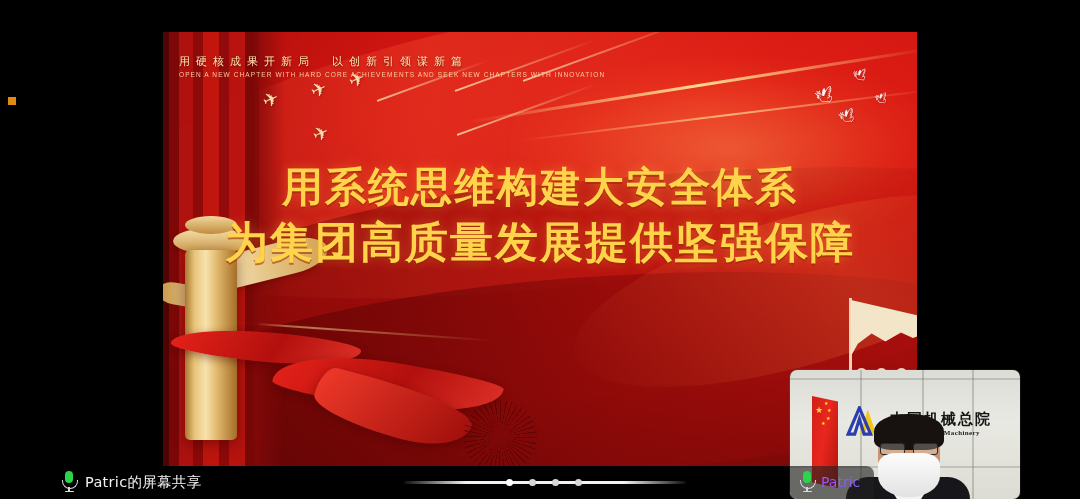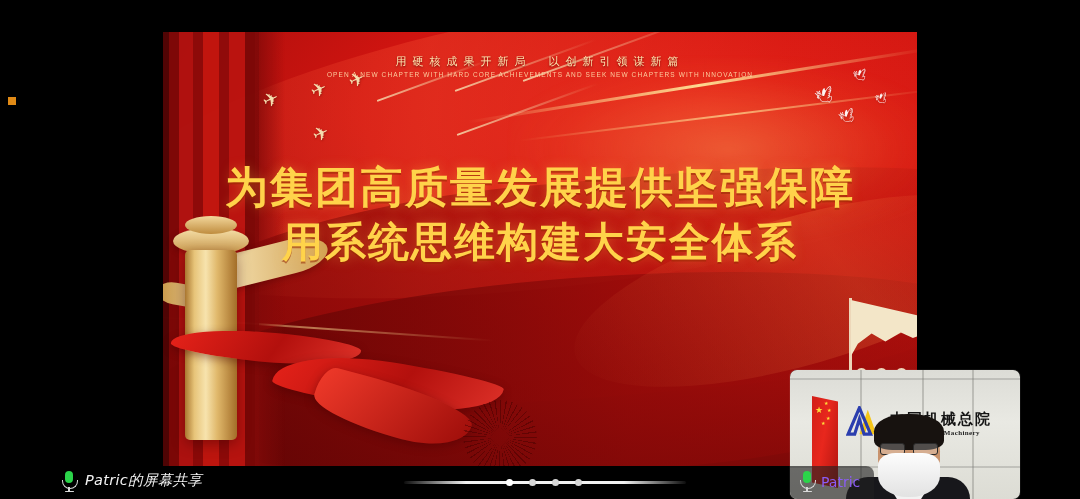--- a/index.html
+++ b/index.html
@@ -43,21 +43,21 @@
   
   .pleats{position:absolute;left:0;top:0;width:96px;height:100%;
     background:
       linear-gradient(90deg,#4d0404 0 6px,#7c0807 6px 16px,#b01210 16px 30px,#8c0a09 30px 40px,
       #c2160f 40px 56px,#8f0b0a 56px 66px,#bb1410 66px 82px,#7a0807 82px 96px);
     opacity:.95;}
   .pleats:after{content:"";position:absolute;right:-26px;top:0;width:30px;height:100%;
     background:linear-gradient(90deg,rgba(130,10,9,.9),rgba(190,20,14,0));}
 
   
-  .slide-header{position:absolute;left:0;right:0;top:22px;text-align:center;}
+  .slide-header{position:absolute;left:0;right:0;top:22px;padding-left:16px;}
   .sh-cn{font-family:"DejaVu Sans",sans-serif;color:#ffe7b0;font-size:11px;letter-spacing:6px;
     text-shadow:0 1px 2px rgba(90,0,0,.8);white-space:nowrap;}
   .sh-en{margin-top:2px;color:#ffd9a8;font-size:6.5px;letter-spacing:1.1px;opacity:.92;white-space:nowrap;
     font-family:"Liberation Sans",sans-serif;}
 
   
   .slide-title{position:absolute;left:0;right:0;top:128px;text-align:center;
     font-family:"DejaVu Sans",sans-serif;font-weight:bold;}
   .slide-title .l{
     display:block;font-size:41px;line-height:55px;letter-spacing:2px;white-space:nowrap;
@@ -116,21 +116,21 @@
   
   .flagpole{position:absolute;left:686px;top:266px;width:3px;height:92px;background:#efe0c2;opacity:.95;}
   .flagcloth{position:absolute;left:688px;top:268px;width:86px;height:56px;
     background:#f3e6c8;
     clip-path:polygon(0 0,96% 34%,100% 52%,72% 68%,58% 58%,40% 74%,24% 60%,8% 78%,0 100%);
     box-shadow:0 2px 6px rgba(70,0,0,.3);}
   .flagdot{position:absolute;top:336px;width:13px;height:15px;border-radius:50% 50% 45% 45%;
     background:#f0e2c4;opacity:.95;}
 
   
-  .share-label{position:absolute;left:62px;bottom:6px;display:flex;align-items:flex-start;gap:9px;font-style:italic;}
+  .share-label{position:absolute;left:62px;bottom:6px;display:flex;align-items:center;gap:9px;}
   .share-label .txt{color:#f2f2f2;font-size:14.5px;font-family:"DejaVu Sans",sans-serif;letter-spacing:.3px;}
   .mic{width:14px;height:22px;position:relative;display:inline-block;flex:0 0 auto;}
   .mic .cap{position:absolute;left:3px;top:0;width:8px;height:12px;border-radius:4px;background:#2bd44a;}
   .mic .arc{position:absolute;left:0;top:9px;width:14px;height:8px;border:1.6px solid #d8d8d8;
     border-top:none;border-radius:0 0 9px 9px;}
   .mic .stem{position:absolute;left:6px;top:16px;width:2px;height:4px;background:#d8d8d8;}
   .mic .foot{position:absolute;left:2.5px;top:19.5px;width:9px;height:1.8px;background:#d8d8d8;border-radius:1px;}
 
   
   .pager{position:absolute;left:404px;bottom:13px;width:282px;height:7px;}
@@ -233,22 +233,22 @@
       <div class="flagdot" style="left:712px"></div>
       <div class="flagdot" style="left:732px"></div>
     </div>
 
     <div class="slide-header">
       <div class="sh-cn">用硬核成果开新局　以创新引领谋新篇</div>
       <div class="sh-en">OPEN A NEW CHAPTER WITH HARD CORE ACHIEVEMENTS AND SEEK NEW CHAPTERS WITH INNOVATION</div>
     </div>
 
     <div class="slide-title">
+      <span class="l l1">用系统思维构建大安全体系</span>
       <span class="l l2">为集团高质量发展提供坚强保障</span>
-      <span class="l l1">用系统思维构建大安全体系</span>
     </div>
   </div>
 
   <div class="share-label">
     <span class="mic">
       <span class="cap"></span>
         <span class="arc"></span>
         <span class="stem"></span>
         <span class="foot"></span>
     </span>

